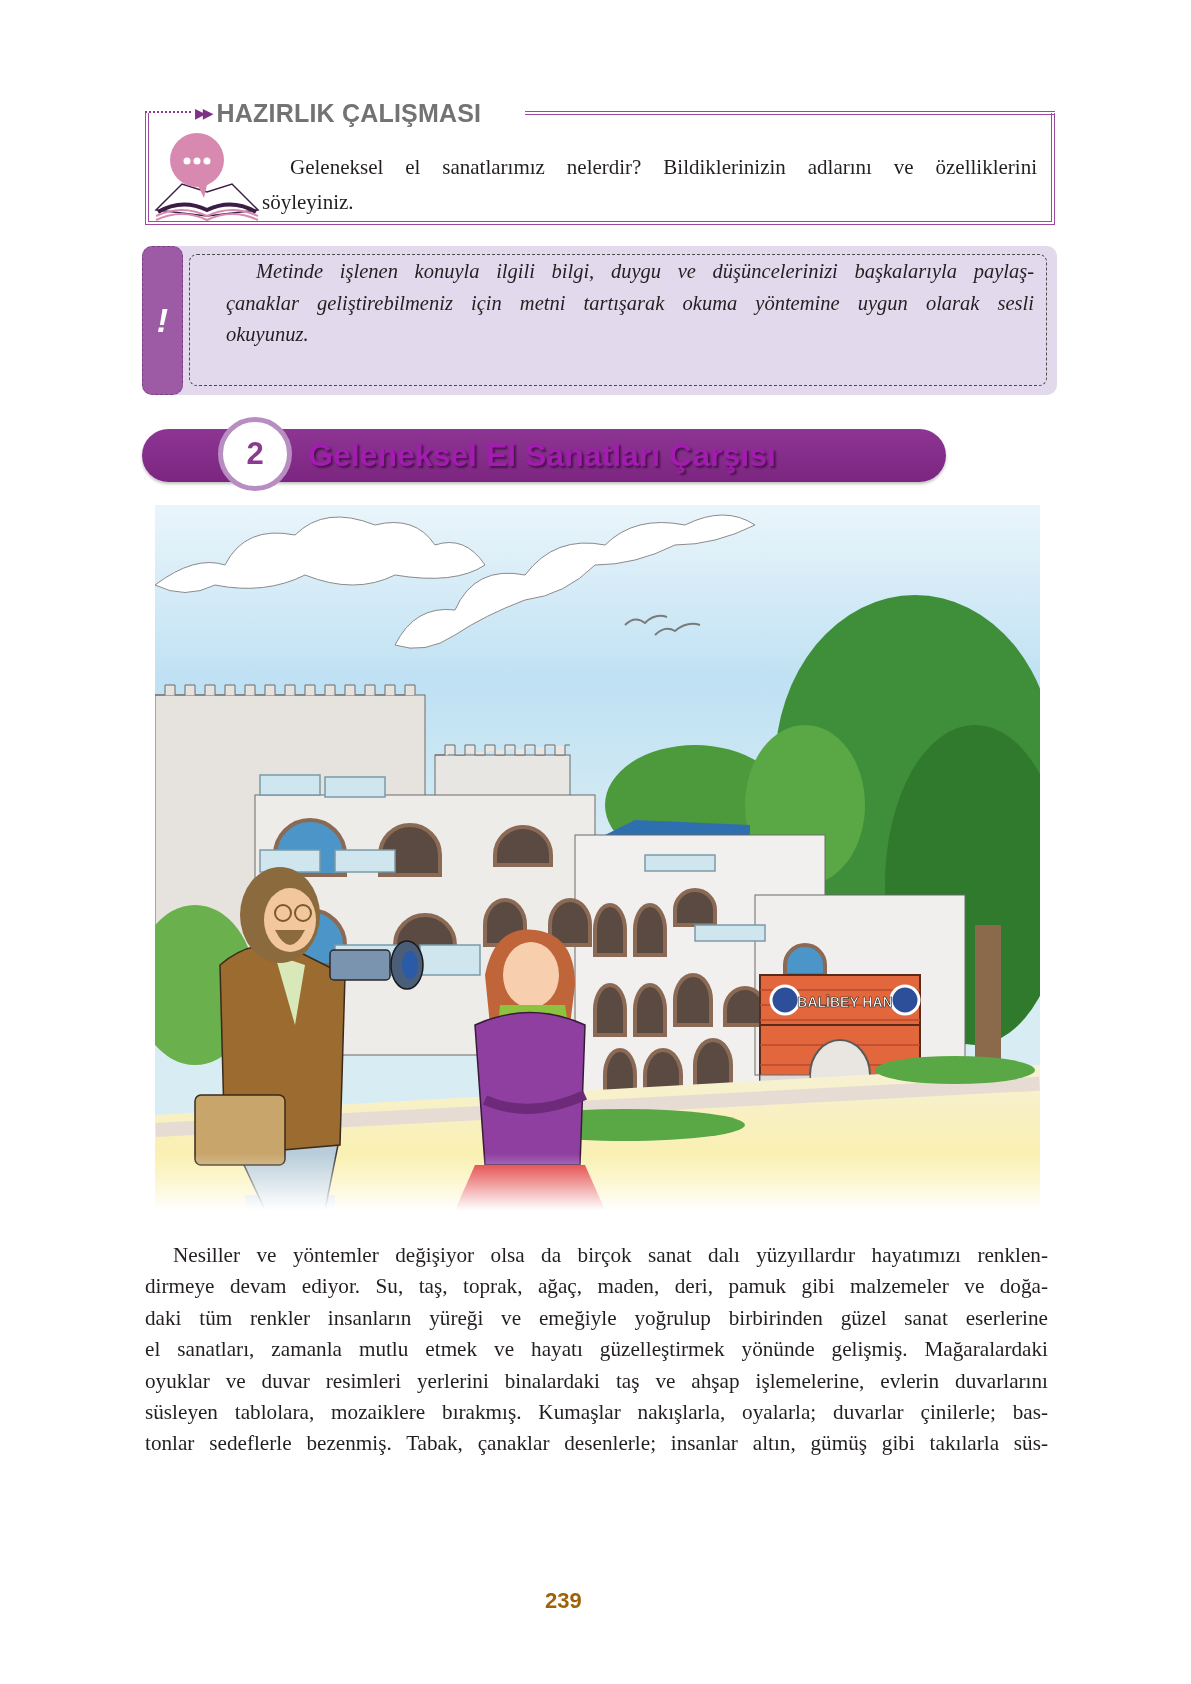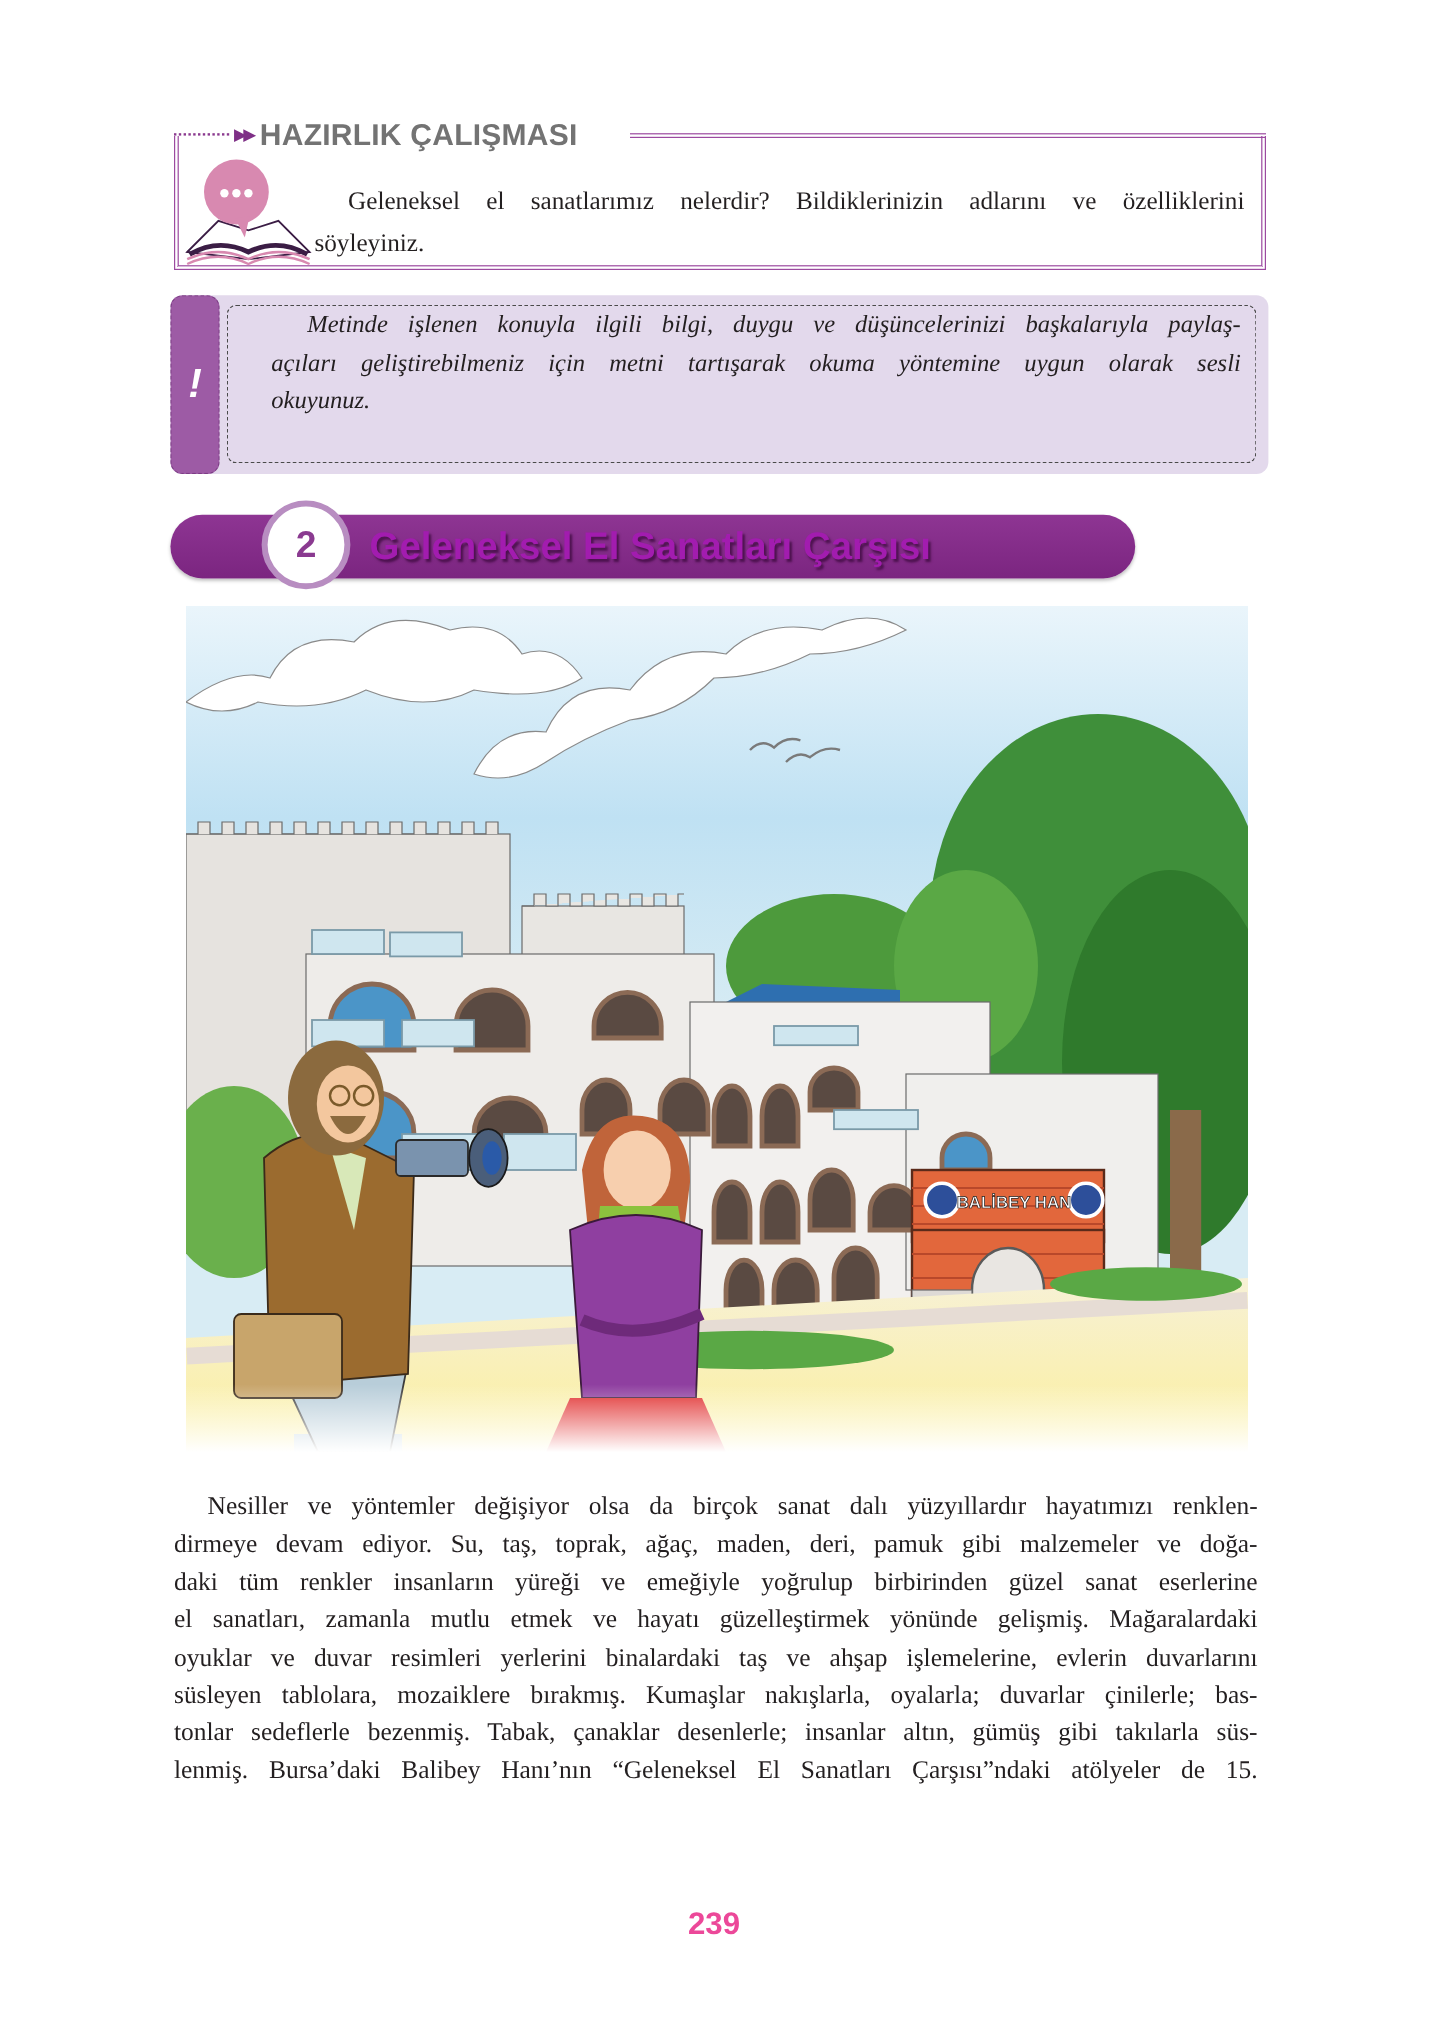--- a/index.html
+++ b/index.html
@@ -33,21 +33,21 @@
   .banner-title { position: absolute; left: 308px; top: 429px; height: 53px; line-height: 53px; font-family: "Liberation Sans", sans-serif; font-weight: bold; font-size: 32px; color: #a21caf; text-shadow: 2px 2px 2px rgba(40,0,40,0.6); white-space: nowrap; }
 
   
   .illus { position: absolute; left: 155px; top: 505px; width: 885px; height: 705px; overflow: hidden; }
 
   
   .body-text { position: absolute; left: 145px; top: 1240px; width: 903px; font-size: 21.2px; line-height: 31.4px; color: #231f20; }
   .body-text .ln { display: block; text-align: justify; text-align-last: justify; white-space: nowrap; }
   .body-text .ln.first { padding-left: 28px; }
 
-  .page-number { position: absolute; left: 545px; top: 1588px; width: 100px; text-align: center; font-family: "Liberation Sans", sans-serif; font-weight: bold; font-size: 26px; color: #ec4899; }
+  .page-number { position: absolute; left: 545px; top: 1588px; width: 100px; text-align: left; font-family: "Liberation Sans", sans-serif; font-weight: bold; font-size: 22px; color: #a16207; }
 </style>
 </head>
 <body>
 
 <div class="prep-header">
   <span class="prep-dots"></span>
   <span class="prep-arrows">▶▶</span>
   <span class="prep-title">HAZIRLIK ÇALIŞMASI</span>
 </div>
 <div class="prep-topline"></div>
@@ -72,21 +72,21 @@
   <span>söyleyiniz.</span>
 </div>
 
 <div class="note-box"></div>
 <div class="note-tab">
   <span>!</span>
 </div>
 <div class="note-inner">
   <div class="note-text">
     <span class="ln first">Metinde işlenen konuyla ilgili bilgi, duygu ve düşüncelerinizi başkalarıyla paylaş-</span>
-    <span class="ln">açıları geliştirebilmeniz için metni tartışarak okuma yöntemine uygun olarak sesli</span>
+    <span class="ln">çanaklar geliştirebilmeniz için metni tartışarak okuma yöntemine uygun olarak sesli</span>
     <span class="ln last">okuyunuz.</span>
   </div>
 </div>
 
 <div class="banner"></div>
 <div class="banner-circle">
   <span>2</span>
 </div>
 <div class="banner-title">Geleneksel El Sanatları Çarşısı</div>
 
@@ -222,16 +222,15 @@
 </div>
 
 <div class="body-text">
   <span class="ln first">Nesiller ve yöntemler değişiyor olsa da birçok sanat dalı yüzyıllardır hayatımızı renklen-</span>
   <span class="ln">dirmeye devam ediyor. Su, taş, toprak, ağaç, maden, deri, pamuk gibi malzemeler ve doğa-</span>
   <span class="ln">daki tüm renkler insanların yüreği ve emeğiyle yoğrulup birbirinden güzel sanat eserlerine</span>
   <span class="ln">el sanatları, zamanla mutlu etmek ve hayatı güzelleştirmek yönünde gelişmiş. Mağaralardaki</span>
   <span class="ln">oyuklar ve duvar resimleri yerlerini binalardaki taş ve ahşap işlemelerine, evlerin duvarlarını</span>
   <span class="ln">süsleyen tablolara, mozaiklere bırakmış. Kumaşlar nakışlarla, oyalarla; duvarlar çinilerle; bas-</span>
   <span class="ln">tonlar sedeflerle bezenmiş. Tabak, çanaklar desenlerle; insanlar altın, gümüş gibi takılarla süs-</span>
-  <span class="ln">lenmiş. Bursa’daki Balibey Hanı’nın “Geleneksel El Sanatları Çarşısı”ndaki atölyeler de 15.</span>
 </div>
 
 <div class="page-number">239</div>
 
 </body></html>

